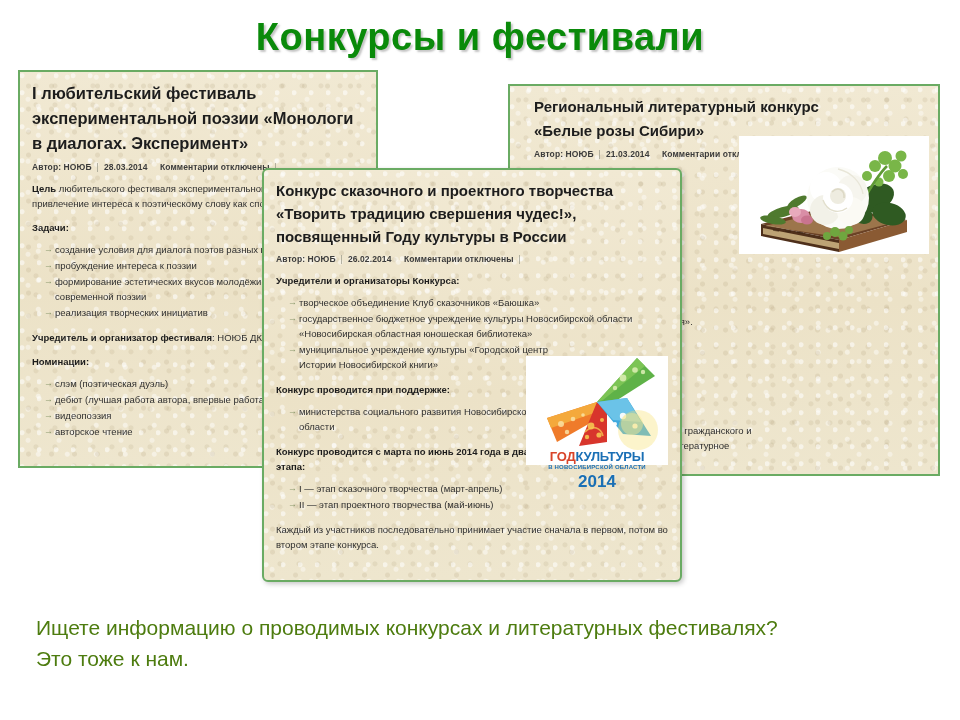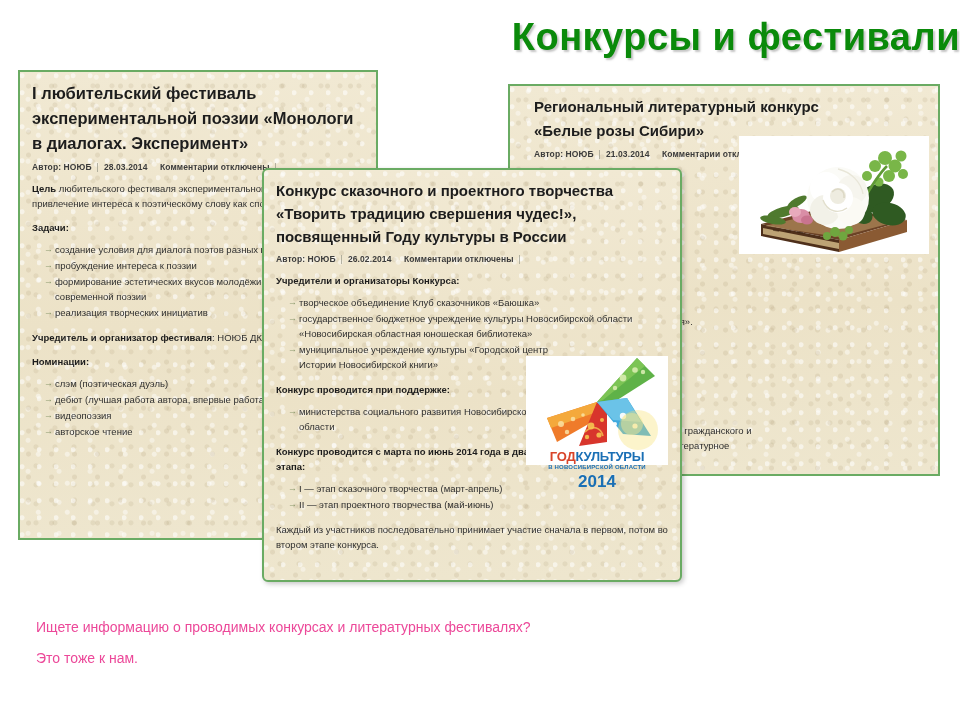--- a/index.html
+++ b/index.html
@@ -14,21 +14,21 @@
     overflow: hidden;
     font-family: "Liberation Sans", sans-serif;
   }
 
   
   #slide-title {
     position: absolute;
     left: 0;
     top: 14px;
     width: 960px;
-    text-align: right;
+    text-align: center;
     font-family: "Liberation Sans", sans-serif;
     font-weight: bold;
     font-size: 38px;
     line-height: 46px;
     color: #0a8a0a;
     letter-spacing: 0.5px;
     text-shadow: 2px 2px 2px rgba(150,150,150,0.55);
     white-space: nowrap;
   }
 
@@ -107,21 +107,21 @@
     content: "\2192";
     position: absolute;
     left: 0;
     top: 0;
     color: #8d9a6e;
     font-size: 9px;
   }
 
   
   #card-festival {
-    left: 18px;  top: 70px;  width: 360px; height: 470px;
+    left: 18px;  top: 70px;  width: 360px; height: 398px;
     z-index: 1;
   }
   #card-festival .card-inner { width: 360px; }
   #card-festival .post-title { font-size: 16.5px; line-height: 25px; }
 
   
   #card-roses {
     left: 508px; top: 84px; width: 432px; height: 392px;
     z-index: 2;
   }
@@ -196,23 +196,23 @@
     color: #1a6fb5;
   }
 
   
   #caption {
     position: absolute;
     left: 36px;
     top: 612px;
     width: 890px;
     font-family: "Liberation Sans", sans-serif;
-    font-size: 14px;
+    font-size: 21px;
     line-height: 31px;
-    color: #ec4899;
+    color: #4d7c0f;
   }
   #caption div { white-space: nowrap; }
 </style>
 </head>
 <body>
 
 <div id="slide-title">Конкурсы и фестивали</div>
 
 <div class="card" id="card-festival">
   <div class="card-inner">

